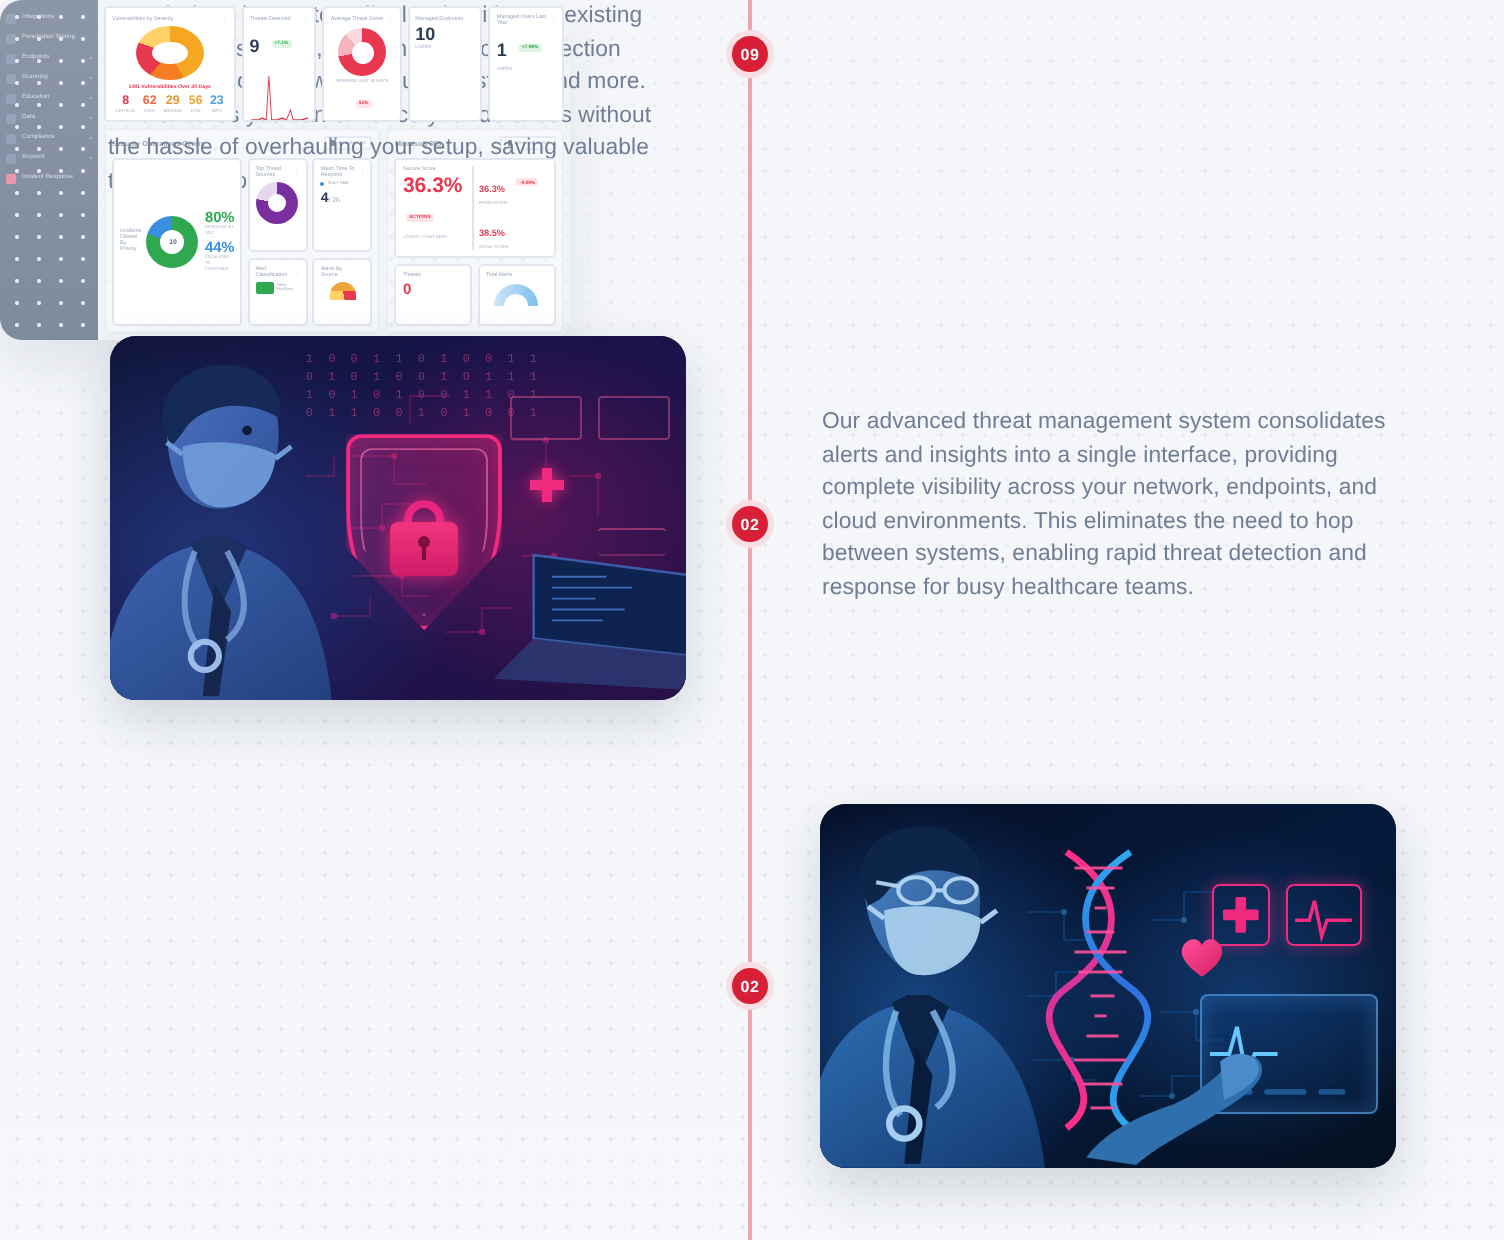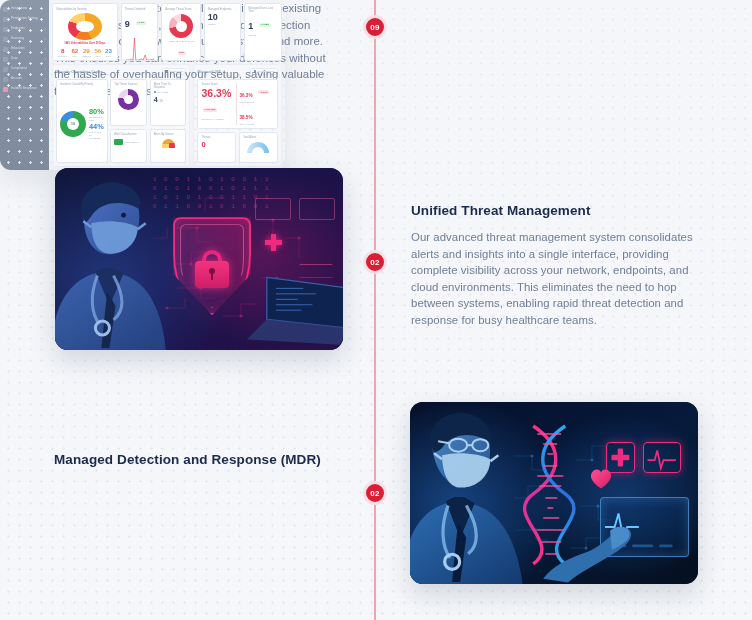--- a/index.html
+++ b/index.html
@@ -505,21 +505,21 @@
         <div class="panel-hdr">
           <span class="panel-title">Security Operations Centre</span>
           <span class="panel-btn">
             <span class="sq"></span>
             <span>View Reports</span>
           </span>
         </div>
         <div class="panel-grid">
 
           <div class="pg-col" style="flex:1.25;">
-            <div class="dcard" style="flex:1;display:flex;flex-direction:column;">
+            <div class="dcard" style="flex:1;display:flex;flex-direction:row;">
               <div class="dcard-hdr">
                 <span>Incidents Closed By Priority</span>
                 <span class="dots">⋮</span>
               </div>
               <div style="display:flex;align-items:center;flex:1;">
                 <div class="donut-green">
                   <span class="ctr">10</span>
                 </div>
                 <div class="pct-stack">
                   <div class="pct-big green">80%</div>
@@ -715,26 +715,24 @@
         <path d="M34 24 h44"></path>
         <path d="M34 30 h24"></path>
       <path d="M34 36 h40"></path>
         <path d="M34 42 h28"></path>
     </g>
     <path d="M2 74 L24 52 L116 62 L104 80 Z" fill="#2b3a73" opacity=".85"></path>
   </svg>
 </div>
 
 <div class="text-col" style="left:411px; top:203px; width:288px;">
-  <div class="blk-title">Unified Threat Management</div>
   <div class="blk-body">Our advanced threat management system consolidates alerts and insights into a single interface, providing complete visibility across your network, endpoints, and cloud environments. This eliminates the need to hop between systems, enabling rapid threat detection and response for busy healthcare teams.</div>
 </div>
 
 <div class="text-col" style="left:54px; top:452px; width:292px;">
-  <div class="blk-title">Managed Detection and Response (MDR)</div>
 </div>
 
 <div class="media-card" id="img-dna">
   <div class="art art-bg-dna"></div>
 
   <svg class="circuit" viewBox="0 0 288 182">
     <g stroke="#1f6dbd" stroke-width=".8" fill="none" opacity=".7">
       <path d="M104 54 h18 v14 h14"></path>
         <path d="M104 96 h14 v-12 h16"></path>
       <path d="M106 128 h20 v10 h12"></path>

